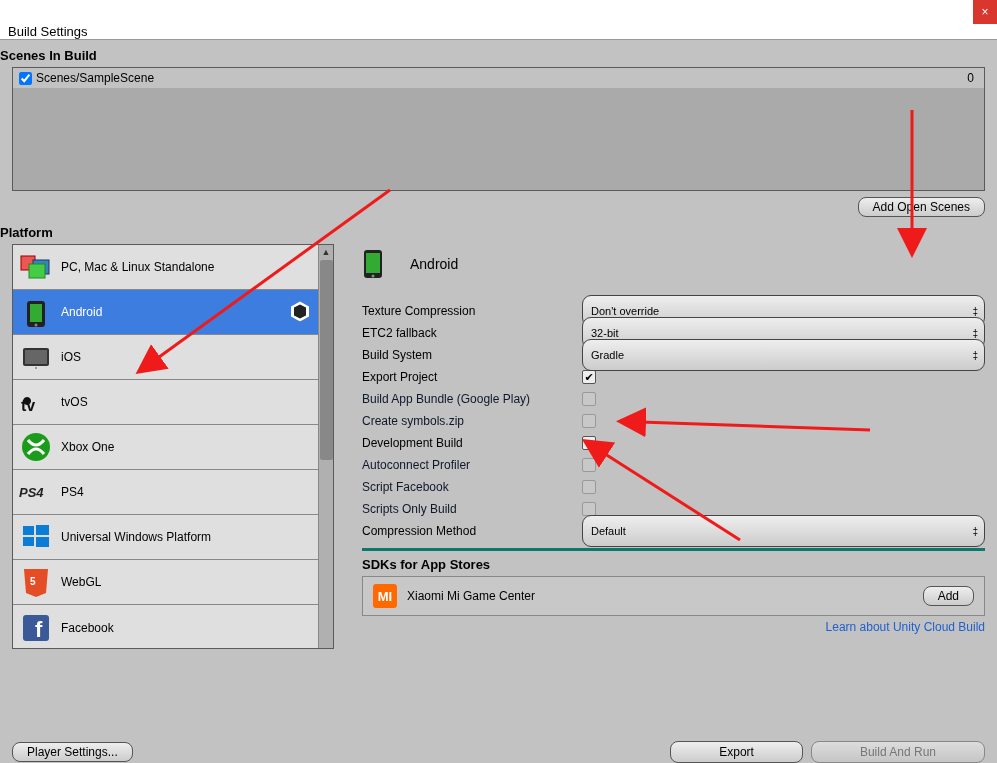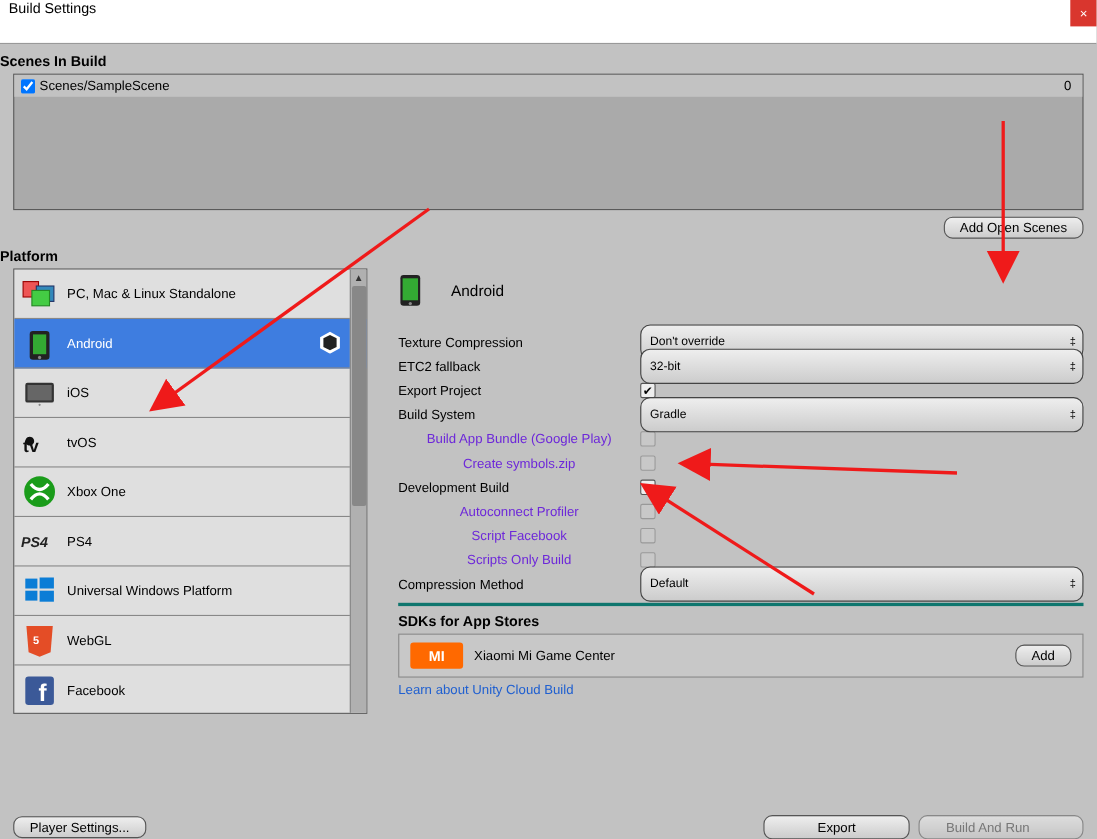--- a/index.html
+++ b/index.html
@@ -1,18 +1,18 @@
 <!DOCTYPE html>
 <html><head>
 <meta charset="utf-8">
 <style>
 * { box-sizing: border-box; margin: 0; padding: 0; font-family: Arial, Helvetica, sans-serif; }
 body { width: 997px; height: 763px; background: #c2c2c2; font-size: 12px; color: #000; position: relative; }
 
-.titlebar { height: 40px; background: #fff; display: flex; align-items: flex-start; padding-left: 8px; border-bottom: 1px solid #999; }
+.titlebar { height: 40px; background: #fff; display: flex; align-items: flex-end; padding-left: 8px; border-bottom: 1px solid #999; }
 .titlebar .title { font-size: 13px; }
 .close-btn { position: absolute; top: 0; right: 0; width: 24px; height: 24px; background: #d9362e; color: #fff; display: flex; align-items: center; justify-content: center; font-size: 12px; cursor: pointer; }
 
 .section-label { font-weight: bold; font-size: 13px; padding: 8px 0 4px 0; }
 
 .scenes-box { margin: 0 12px; background: #aaa; border: 1px solid #5a5a5a; height: 124px; position: relative; }
 .scene-row { background: #c2c2c2; padding: 3px 6px; display: flex; align-items: center; }
 .scene-row input { margin-right: 4px; }
 .scene-row .idx { margin-left: auto; padding-right: 4px; }
 
@@ -33,39 +33,39 @@
 .plat-item .ico { width: 34px; height: 34px; margin-right: 8px; display:flex; align-items:center; justify-content:center; }
 .plat-item.selected { background: #3e7de0; color: #fff; }
 .plat-item .unity-badge { position:absolute; right:22px; top:50%; transform:translateY(-50%); }
 
 .platform-right { flex: 1; margin-left: 28px; }
 .plat-header { display: flex; align-items: center; height: 40px; margin-bottom:16px; }
 .plat-header .ico { width: 28px; height: 32px; margin-right: 20px; display:flex; }
 
 .opt-row { display: flex; align-items: center; height: 22px; }
 .opt-row .label { width: 220px; font-size: 12px; }
-.opt-row .label.disabled { color: #6d28d9; text-align: center; }
+.opt-row .label.disabled { color: #0f172a; }
 
 .dropdown { flex: 1; height: 32px; background: linear-gradient(#eee,#ccc); border: 1px solid #444; border-radius: 9px; padding: 0 8px; font-size: 11px; display: flex; align-items: center; position: relative; }
 .dropdown::after { content: "‡"; position: absolute; right: 6px; font-size: 10px; }
 
 .chk { width: 14px; height: 14px; border: 1px solid #555; background: #eee; border-radius: 2px; display: inline-flex; align-items:center; justify-content:center; font-size:11px; }
 .chk.checked::after { content: "✔"; color:#000; }
 .chk.disabled { background: #c8c8c8; border-color: #999; }
 
 .sdk-header { font-weight: bold; font-size: 13px; margin-top: 6px; padding: 6px 0 4px 0; border-top: 3px solid #0f766e;}
 .sdk-box { border: 1px solid #888; background: #c8c8c8; height: 40px; display: flex; align-items: center; padding: 0 10px; }
-.sdk-box .mi-ico { width: 48px; height: 24px; background: #ff6900; color: #fff; display:flex; align-items:center; justify-content:center; font-weight:bold; font-size:13px; border-radius:3px; margin-right: 10px;}
+.sdk-box .mi-ico { width: 24px; height: 24px; background: #ff6900; color: #fff; display:flex; align-items:center; justify-content:center; font-weight:bold; font-size:13px; border-radius:3px; margin-right: 10px;}
 .sdk-box .add { margin-left: auto; }
 
-.cloud-link { color: #2060d0; text-align: left; margin-top: 4px; cursor: pointer; }
+.cloud-link { color: #2060d0; text-align: right; margin-top: 4px; cursor: pointer; }
 
 .bottom-row { position: absolute; left: 12px; right: 12px; bottom: 0; display: flex; align-items: center; }
 .bottom-row .spacer { flex: 1; }
-.bottom-row .btn + .btn { margin-left: 8px; padding-left: 24px; }
+.bottom-row .btn + .btn { margin-left: 8px; }
 
 
 .arrow-annot { position: absolute; pointer-events: none; }
 </style>
 </head>
 <body>
 
 <div class="titlebar">
   <span class="title">Build Settings</span>
 </div>
@@ -208,28 +208,28 @@
           <span>Don't override</span>
         </div>
     </div>
     <div class="opt-row">
       <span class="label">ETC2 fallback</span>
       <div class="dropdown">
           <span>32-bit</span>
         </div>
     </div>
     <div class="opt-row">
+      <span class="label">Build System</span>
+      <div class="dropdown">
+          <span>Gradle</span>
+        </div>
+    </div>
+    <div class="opt-row">
       <span class="label">Export Project</span>
       <span class="chk checked"></span>
-    </div>
-    <div class="opt-row">
-      <span class="label">Build System</span>
-      <div class="dropdown">
-          <span>Gradle</span>
-        </div>
     </div>
     <div class="opt-row">
       <span class="label disabled">Build App Bundle (Google Play)</span>
       <span class="chk disabled"></span>
     </div>
     <div class="opt-row">
       <span class="label disabled">Create symbols.zip</span>
       <span class="chk disabled"></span>
     </div>
     <div class="opt-row">

